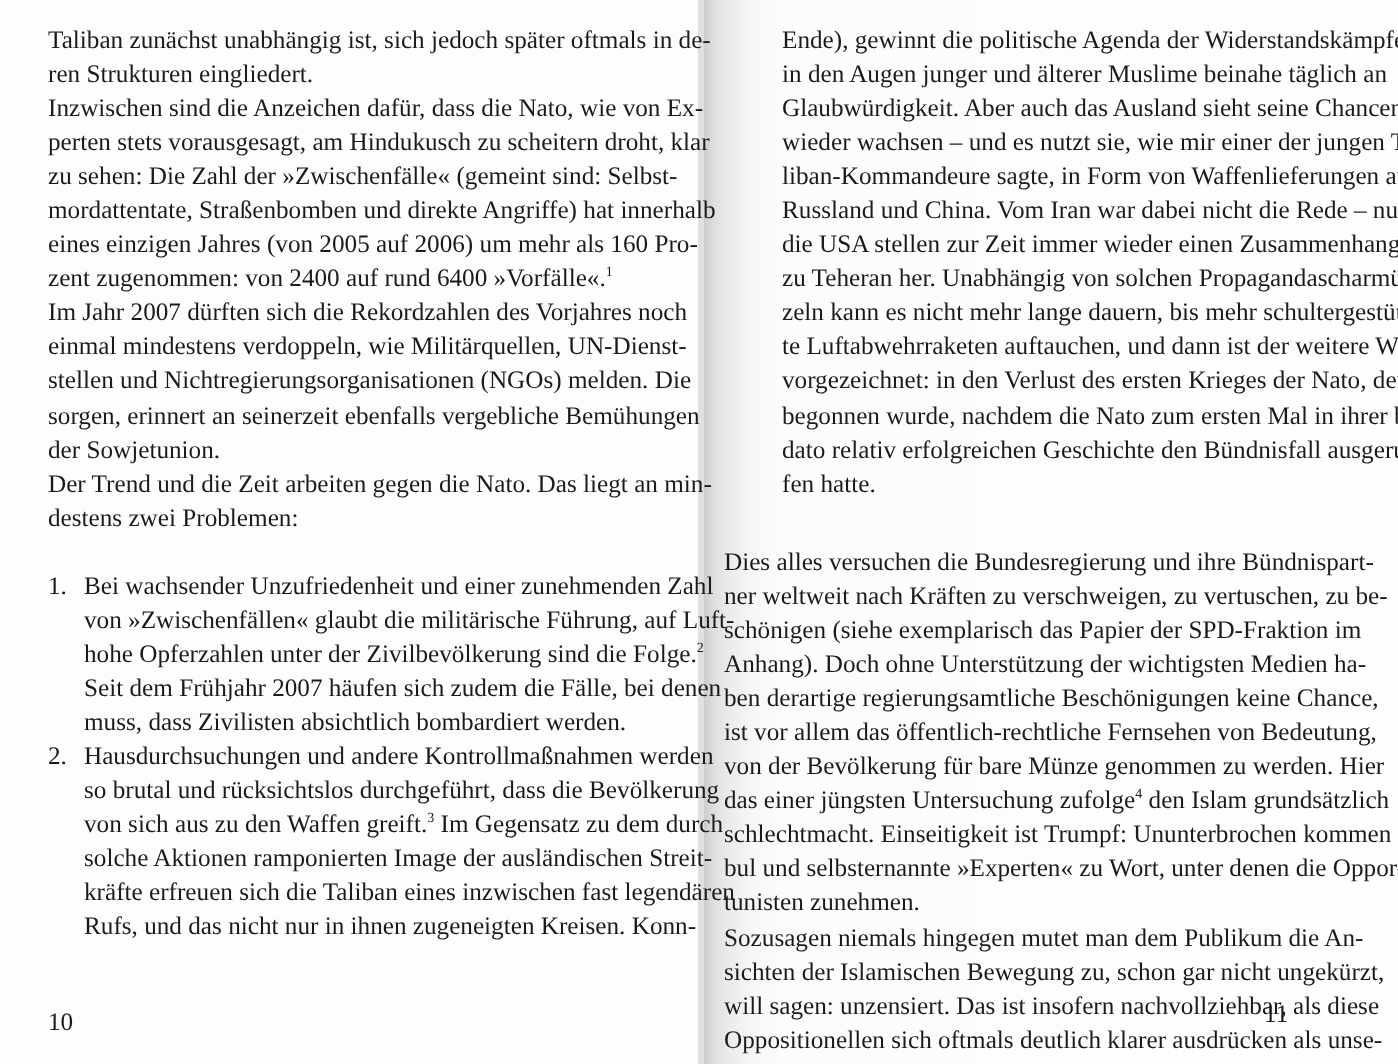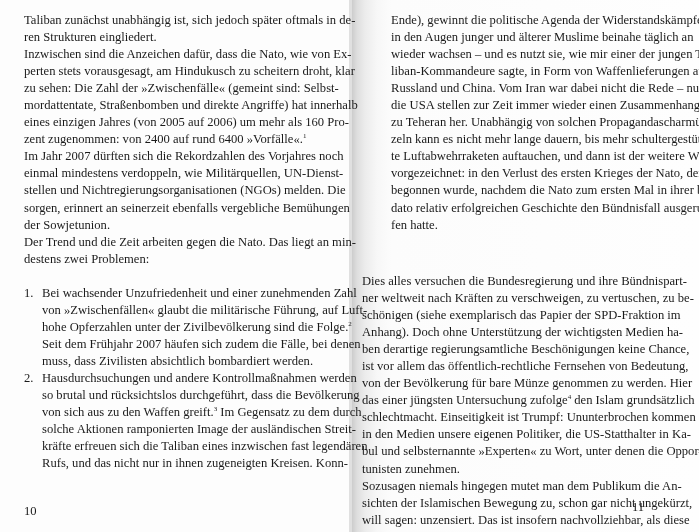--- a/index.html
+++ b/index.html
@@ -61,20 +61,21 @@
       <span class="line li-line">so brutal und rücksichtslos durchgeführt, dass die Bevölkerung</span>
       <span class="line li-line">von sich aus zu den Waffen greift.<sup>3</sup> Im Gegensatz zu dem durch</span>
       <span class="line li-line">solche Aktionen ramponierten Image der ausländischen Streit-</span>
       <span class="line li-line">kräfte erfreuen sich die Taliban eines inzwischen fast legendären</span>
       <span class="line li-line">Rufs, und das nicht nur in ihnen zugeneigten Kreisen. Konn-</span>
     </div>
   </div>
 <div class="textblock right-indent" id="right-indent">
     <span class="line">Ende), gewinnt die politische Agenda der Widerstandskämpfer</span>
     <span class="line">in den Augen junger und älterer Muslime beinahe täglich an</span>
+    <span class="line">Glaubwürdigkeit. Aber auch das Ausland sieht seine Chancen</span>
     <span class="line">wieder wachsen – und es nutzt sie, wie mir einer der jungen Ta-</span>
     <span class="line">liban-Kommandeure sagte, in Form von Waffenlieferungen aus</span>
     <span class="line">Russland und China. Vom Iran war dabei nicht die Rede – nur</span>
     <span class="line">die USA stellen zur Zeit immer wieder einen Zusammenhang</span>
     <span class="line">zu Teheran her. Unabhängig von solchen Propagandascharmüt-</span>
     <span class="line">zeln kann es nicht mehr lange dauern, bis mehr schultergestütz-</span>
     <span class="line">te Luftabwehrraketen auftauchen, und dann ist der weitere Weg</span>
     <span class="line">vorgezeichnet: in den Verlust des ersten Krieges der Nato, der</span>
     <span class="line">begonnen wurde, nachdem die Nato zum ersten Mal in ihrer bis</span>
     <span class="line">dato relativ erfolgreichen Geschichte den Bündnisfall ausgeru-</span>
@@ -83,21 +84,20 @@
 <div class="textblock right-full" id="right-full">
     <span class="line">Dies alles versuchen die Bundesregierung und ihre Bündnispart-</span>
     <span class="line">ner weltweit nach Kräften zu verschweigen, zu vertuschen, zu be-</span>
     <span class="line">schönigen (siehe exemplarisch das Papier der SPD-Fraktion im</span>
     <span class="line">Anhang). Doch ohne Unterstützung der wichtigsten Medien ha-</span>
     <span class="line">ben derartige regierungsamtliche Beschönigungen keine Chance,</span>
     <span class="line">ist vor allem das öffentlich-rechtliche Fernsehen von Bedeutung,</span>
     <span class="line">von der Bevölkerung für bare Münze genommen zu werden. Hier</span>
     <span class="line">das einer jüngsten Untersuchung zufolge<sup>4</sup> den Islam grundsätzlich</span>
     <span class="line">schlechtmacht. Einseitigkeit ist Trumpf: Ununterbrochen kommen</span>
-    <span class="line">in den Medien unsere eigenen Politiker, die US-Statthalter in Ka-</span>
     <span class="line">bul und selbsternannte »Experten« zu Wort, unter denen die Oppor-</span>
     <span class="line last">tunisten zunehmen.</span>
     <span class="line">Sozusagen niemals hingegen mutet man dem Publikum die An-</span>
     <span class="line">sichten der Islamischen Bewegung zu, schon gar nicht ungekürzt,</span>
     <span class="line">will sagen: unzensiert. Das ist insofern nachvollziehbar, als diese</span>
     <span class="line">Oppositionellen sich oftmals deutlich klarer ausdrücken als unse-</span>
   </div>
 
 <div class="pagenum pn-left">10</div>
 <div class="pagenum pn-right">11</div>

